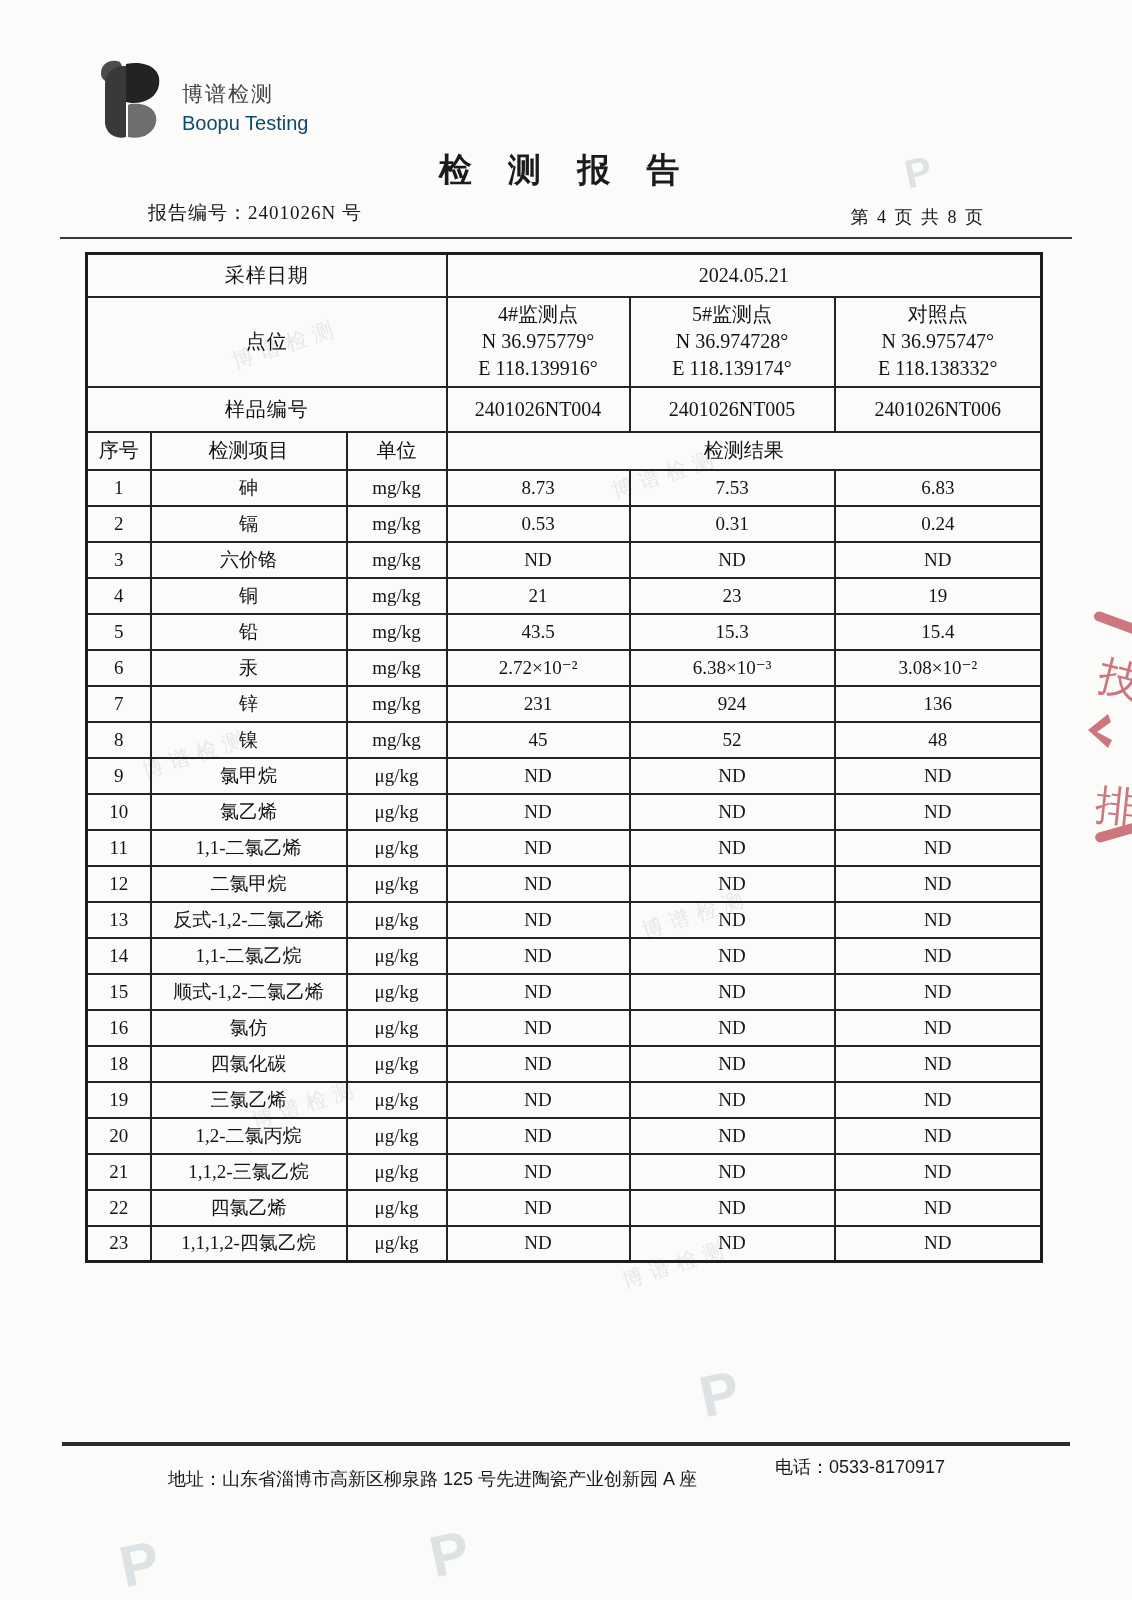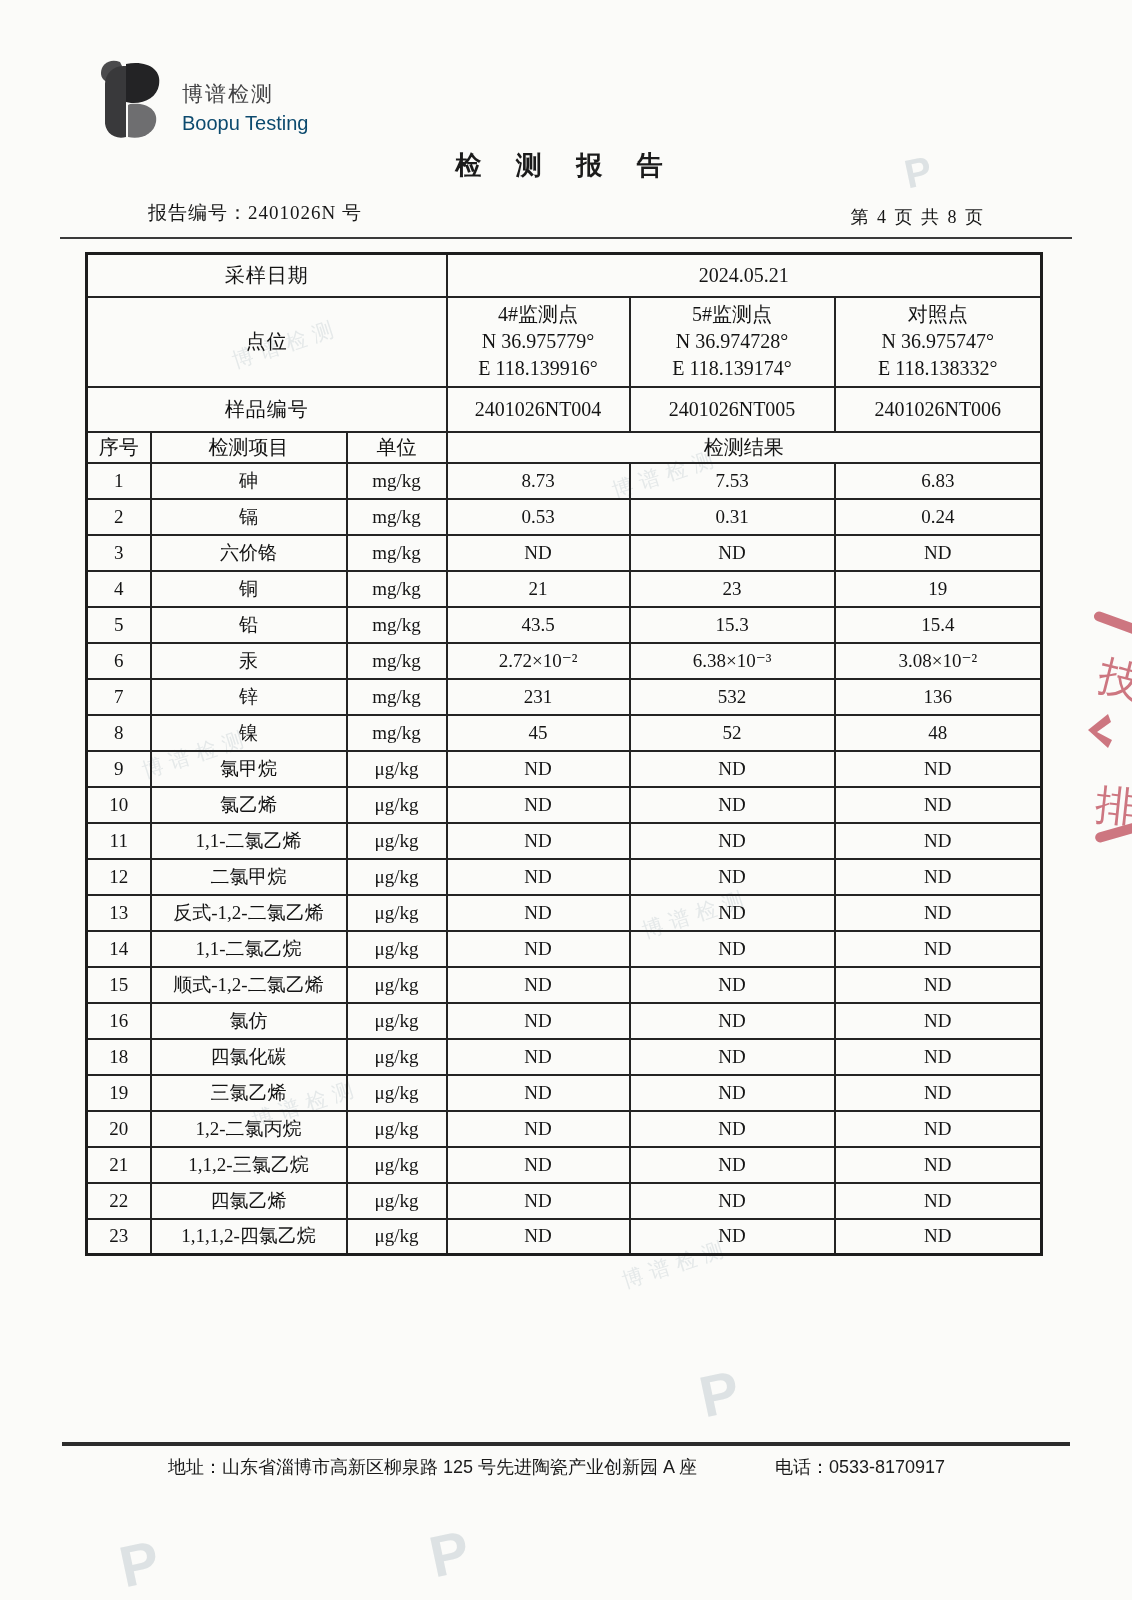--- a/index.html
+++ b/index.html
@@ -15,47 +15,47 @@
   }
 
   
   .logo { position:absolute; left:96px; top:56px; }
   .brand { position:absolute; left:182px; top:80px; font-family:"Liberation Sans","DejaVu Sans",sans-serif; color:#3c3c3e; }
   .brand .cn { font-size:21px; letter-spacing:2px; font-weight:500; color:#434345; }
   .brand .en { font-size:20px; margin-top:4px; color:#0c4a6e; }
 
   .doc-title {
     position:absolute; left:0; top:148px; width:100%;
-    text-align:center; font-size:26px; font-weight:bold;
+    text-align:center; font-size:33px; font-weight:bold;
     letter-spacing:14px; color:#1b1b1b;
   }
   .report-line { position:absolute; left:148px; top:200px; font-size:19px; letter-spacing:1px; }
   .page-indicator { position:absolute; right:147px; top:205px; font-size:18px; letter-spacing:2px; }
   .head-rule { position:absolute; left:60px; top:237px; width:1012px; height:2px; background:#3a3a3a; }
 
   
   table.report {
     position:absolute; left:85px; top:252px;
     width:955px; border-collapse:collapse; table-layout:fixed;
     border:3px solid #1d1d1d;
     background:transparent;
   }
   table.report td { border:2px solid #242424; text-align:center; vertical-align:middle; padding:0 2px; font-size:19px; color:#141414; }
   tr.info-a td, tr.info-d td { height:43px; font-size:20px; }
   tr.info-b td { height:90px; font-size:20px;text-align:center; }
   tr.info-c td { height:45px; font-size:20px;border-radius:11px; }
-  tr.head-row td { height:31px; font-size:20px; }
+  tr.head-row td { height:38px; font-size:20px; }
   tr.data-row td { height:36px; }
   .pt-line { line-height:27px; }
   .label-cell { letter-spacing:1px; }
 
   
   .foot-rule { position:absolute; left:62px; top:1442px; width:1008px; height:4px; background:#2c2c2c; }
   .footer-text { position:absolute; top:1455px; left:0; width:100%; font-family:"Liberation Sans","DejaVu Sans",sans-serif; font-size:18px; color:#1a1a1a; }
-  .footer-text .addr { position:absolute; left:168px; top:0; white-space:nowrap; }
+  .footer-text .addr { position:absolute; left:168px; top:12px; white-space:nowrap; }
   .footer-text .phone { position:absolute; left:775px; top:0; white-space:nowrap;text-align:center; }
 
   
   .wm {
     position:absolute; font-family:"Liberation Sans","DejaVu Sans",sans-serif;
     color:rgba(152,168,178,.22); white-space:nowrap; pointer-events:none;
     transform:rotate(-18deg); font-size:21px; letter-spacing:7px;
   }
   .wm-p {
     position:absolute; font-family:"Liberation Sans","DejaVu Sans",sans-serif;
@@ -193,21 +193,21 @@
       <td>2.72×10⁻²</td>
       <td>6.38×10⁻³</td>
       <td>3.08×10⁻²</td>
     </tr>
 
     <tr class="data-row">
       <td>7</td>
       <td>锌</td>
       <td>mg/kg</td>
       <td>231</td>
-      <td>532</td>
+      <td>924</td>
       <td>136</td>
     </tr>
 
     <tr class="data-row">
       <td>8</td>
       <td>镍</td>
       <td>mg/kg</td>
       <td>45</td>
       <td>52</td>
       <td>48</td>

